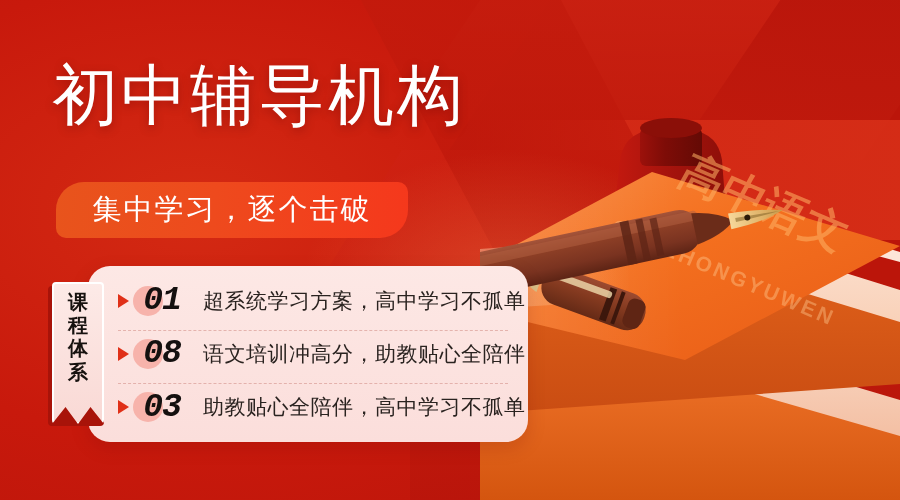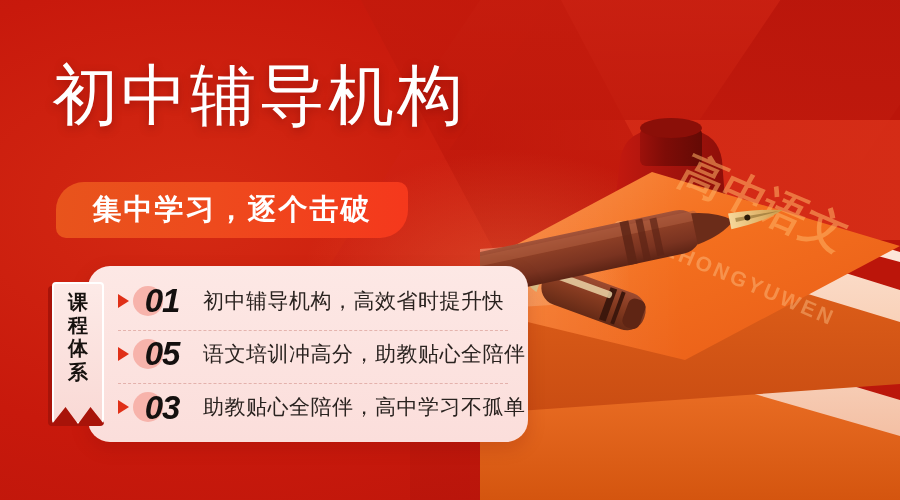--- a/index.html
+++ b/index.html
@@ -102,21 +102,21 @@
     height: 56px;
     background: linear-gradient(95deg, #e8541c 0%, #ee4a1d 45%, #f5381c 100%);
     border-radius: 28px 10px 28px 10px;
     display: flex;
     align-items: center;
     justify-content: center;
   }
   .subtitle-text {
     color: #ffffff;
     font-size: 29px;
-    font-weight: bold;
+    font-weight: normal;
     letter-spacing: 2px;
     white-space: nowrap;
   }
 
   
   .card {
     position: absolute;
     left: 88px;
     top: 266px;
     width: 440px;
@@ -155,20 +155,21 @@
     flex: 0 0 auto;
     margin-right: 2px;
   }
   .num-wrap {
     position: relative;
     width: 62px;
     flex: 0 0 auto;
     display: flex;
     align-items: flex-start;
     justify-content: center;
+    font-family: Liberation Mono, monospace;
   }
   .num-dot {
     position: absolute;
     left: 2px;
     top: 50%;
     transform: translateY(-50%);
     width: 30px;
     height: 30px;
     border-radius: 50%;
     background: #f7b3ab;
@@ -372,28 +373,28 @@
 
   <div class="card">
     <div class="rows">
 
       <div class="row">
         <div class="arrow"></div>
         <div class="num-wrap">
           <div class="num-dot"></div>
           <div class="num">01</div>
         </div>
-        <div class="row-text">初中辅导机构，高效省时提升快</div>
+        <div class="row-text">超系统学习方案，高中学习不孤单</div>
       </div>
 
       <div class="row">
         <div class="arrow"></div>
         <div class="num-wrap">
           <div class="num-dot"></div>
-          <div class="num">05</div>
+          <div class="num">08</div>
         </div>
         <div class="row-text">语文培训冲高分，助教贴心全陪伴</div>
       </div>
 
       <div class="row">
         <div class="arrow"></div>
         <div class="num-wrap">
           <div class="num-dot"></div>
           <div class="num">03</div>
         </div>

